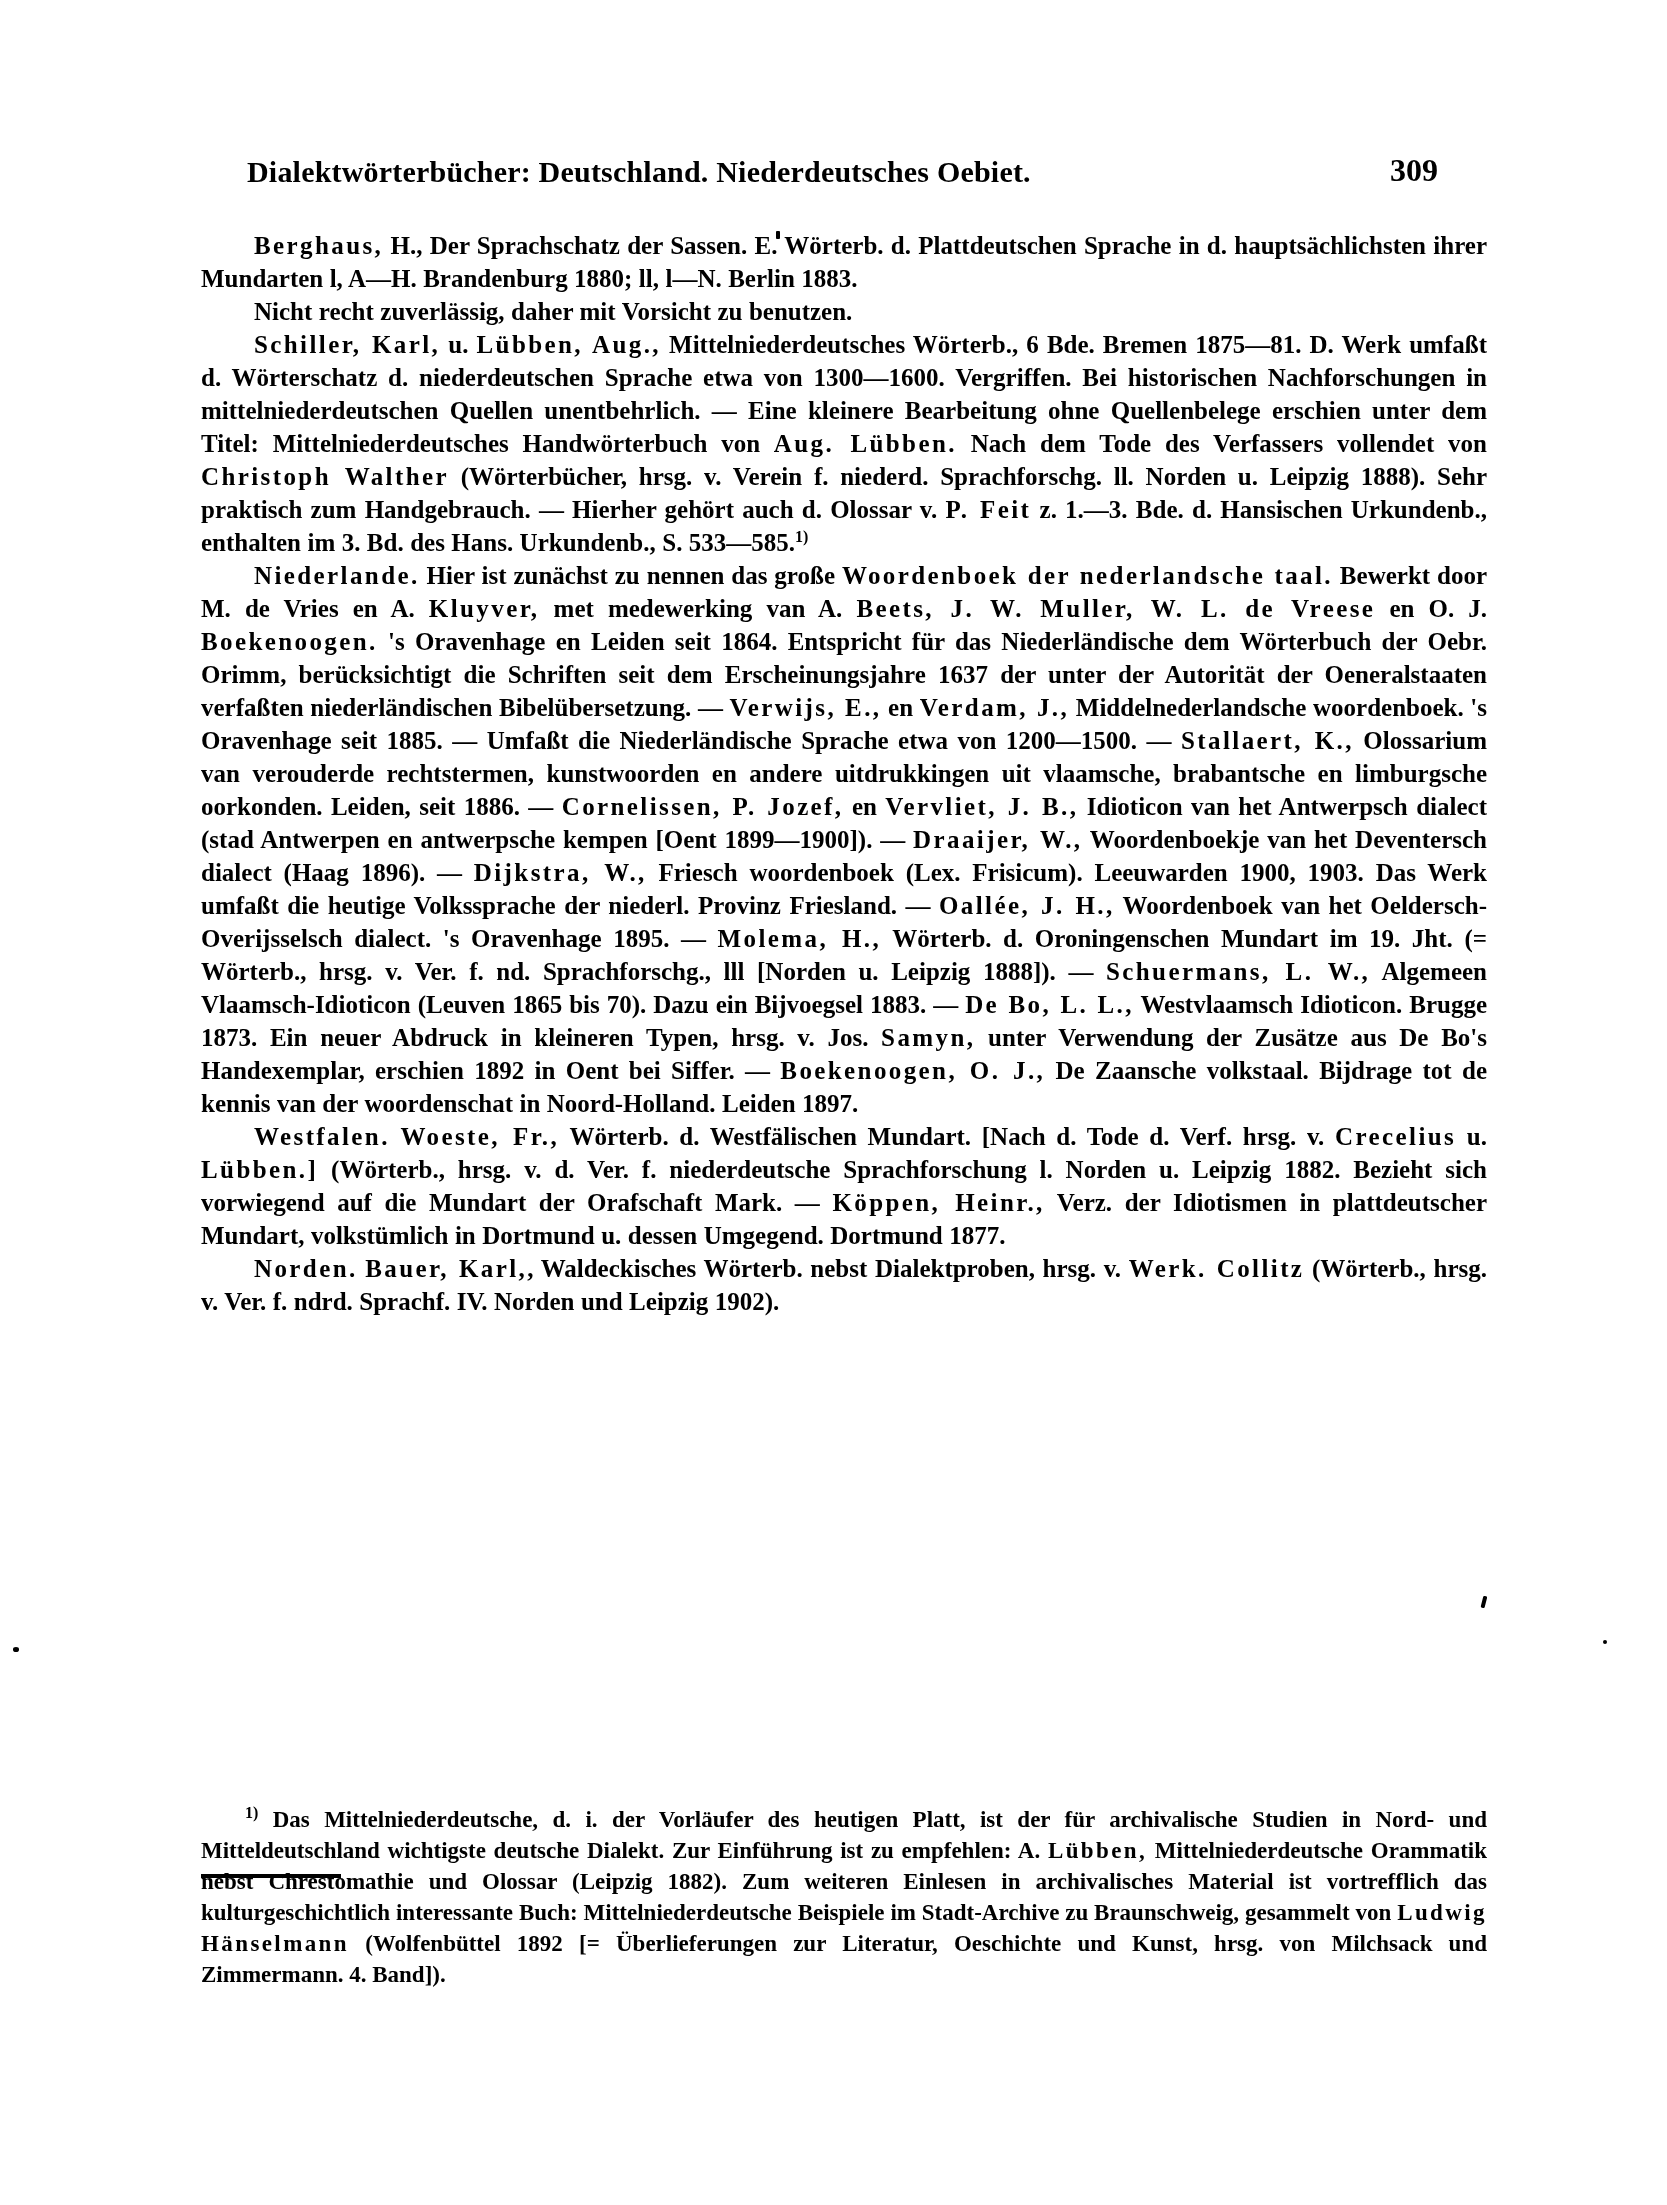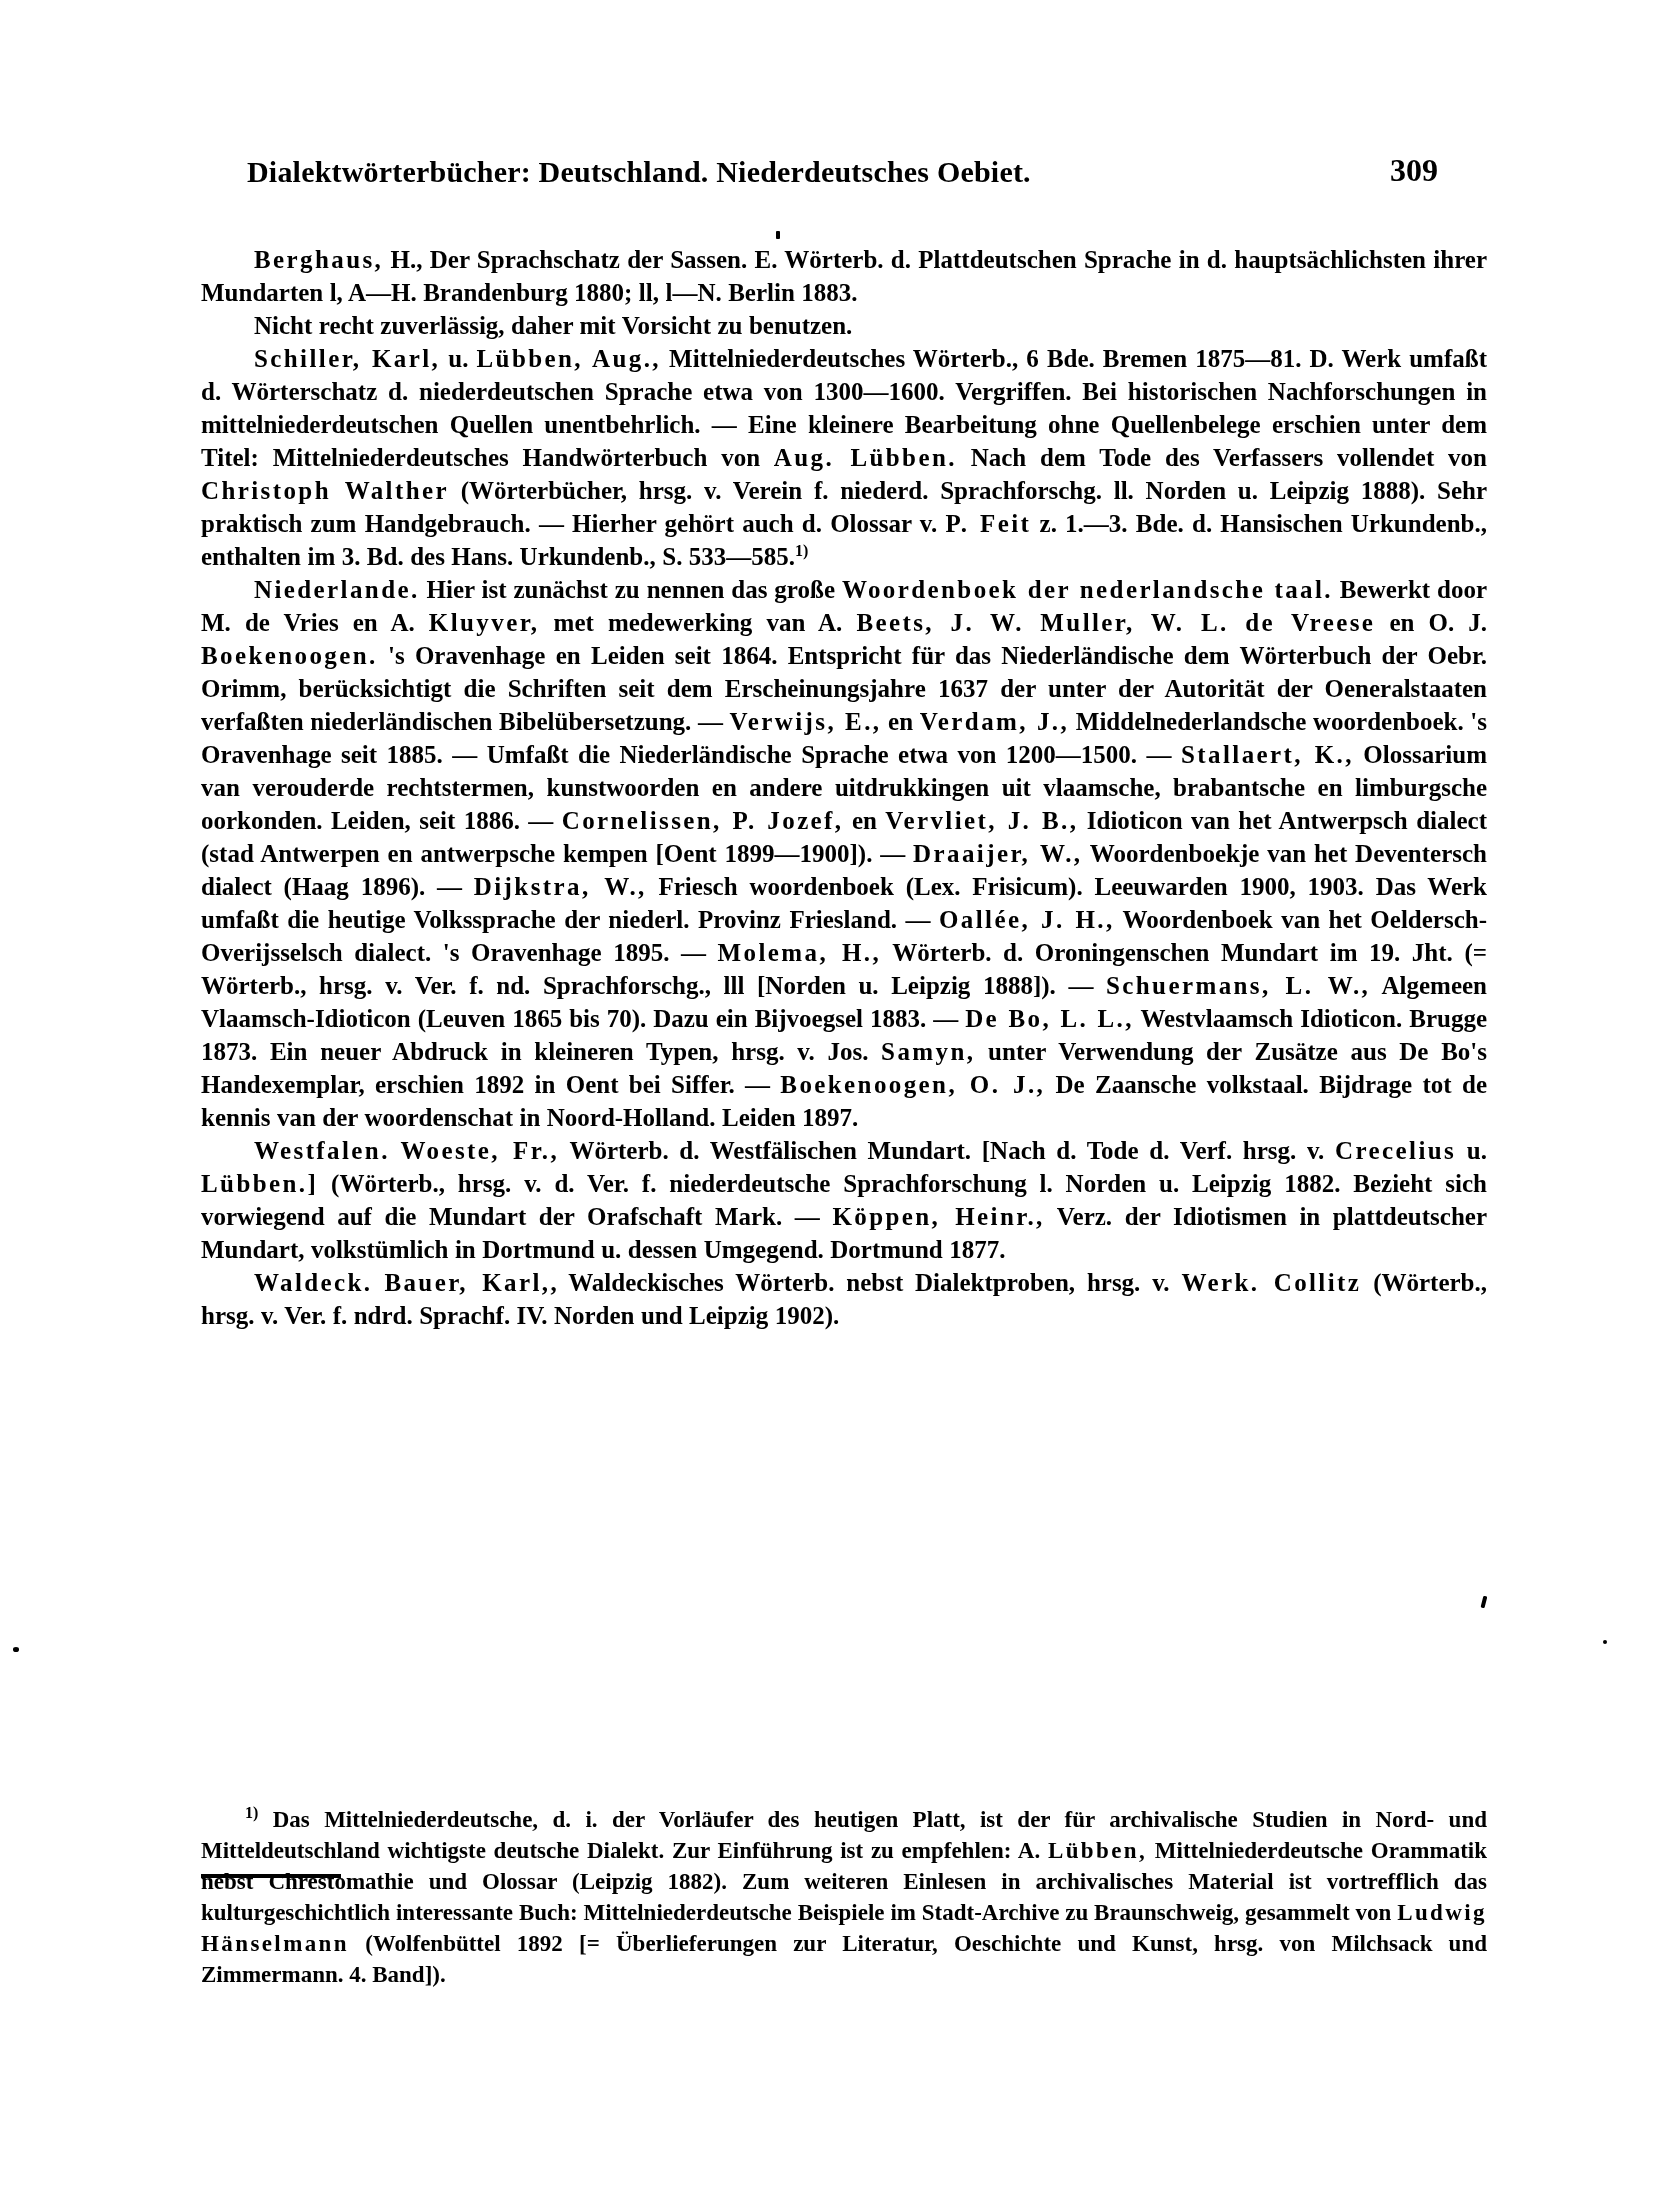--- a/index.html
+++ b/index.html
@@ -47,21 +47,21 @@
     top: -2.6px;
     font-size: 32px;
     font-weight: 700;
     margin-left: 12px;
   }
 
   
   .textblock {
     position: absolute;
     left: 201px;
-    top: 243px;
+    top: 229px;
     width: 1286px;
   }
 
   p.para {
     margin: 0;
     padding: 0;
     font-size: 25px;
     line-height: 33px;
     text-align: justify;
     text-justify: inter-word;
@@ -158,21 +158,21 @@
     <span class="rh-title">Dialektwörterbücher: Deutschland. Niederdeutsches Oebiet.</span>
     <span class="rh-page">309</span>
   </div>
 
   <div class="textblock" id="textblock">
       <p class="para indent"><span class="sp">Berghaus,</span><span> H., Der Sprachschatz der Sassen. E. Wörterb. d. Plattdeutschen Sprache in d. hauptsächlichsten ihrer Mundarten l, A—H. Brandenburg 1880; ll, l—N. Berlin 1883.</span></p>
       <p class="para indent"><span>Nicht recht zuverlässig, daher mit Vorsicht zu benutzen.</span></p>
       <p class="para indent"><span class="sp">Schiller, Karl,</span><span> u. </span><span class="sp">Lübben, Aug.,</span><span> Mittelniederdeutsches Wörterb., 6 Bde. Bremen 1875—81. D. Werk umfaßt d. Wörterschatz d. niederdeutschen Sprache etwa von 1300—1600. Vergriffen. Bei historischen Nachforschungen in mittelniederdeutschen Quellen unentbehrlich. — Eine kleinere Bearbeitung ohne Quellenbelege erschien unter dem Titel: Mittelniederdeutsches Handwörterbuch von </span><span class="sp">Aug. Lübben.</span><span> Nach dem Tode des Verfassers vollendet von </span><span class="sp">Christoph Walther</span><span> (Wörterbücher, hrsg. v. Verein f. niederd. Sprachforschg. ll. Norden u. Leipzig 1888). Sehr praktisch zum Handgebrauch. — Hierher gehört auch d. Olossar v. </span><span class="sp">P. Feit</span><span> z. 1.—3. Bde. d. Hansischen Urkundenb., enthalten im 3. Bd. des Hans. Urkundenb., S. 533—585.</span><sup class="fn">1)</sup></p>
       <p class="para indent"><span class="sp">Niederlande.</span><span> Hier ist zunächst zu nennen das große </span><span class="sp">Woordenboek der nederlandsche taal.</span><span> Bewerkt door M. de Vries en A. </span><span class="sp">Kluyver,</span><span> met medewerking van A. </span><span class="sp">Beets, J. W. Muller, W. L. de Vreese</span><span> en O. J. </span><span class="sp">Boekenoogen.</span><span> 's Oravenhage en Leiden seit 1864. Entspricht für das Niederländische dem Wörterbuch der Oebr. Orimm, berücksichtigt die Schriften seit dem Erscheinungsjahre 1637 der unter der Autorität der Oeneralstaaten verfaßten niederländischen Bibelübersetzung. — </span><span class="sp">Verwijs, E.,</span><span> en </span><span class="sp">Verdam, J.,</span><span> Middelnederlandsche woordenboek. 's Oravenhage seit 1885. — Umfaßt die Niederländische Sprache etwa von 1200—1500. — </span><span class="sp">Stallaert, K.,</span><span> Olossarium van verouderde rechtstermen, kunstwoorden en andere uitdrukkingen uit vlaamsche, brabantsche en limburgsche oorkonden. Leiden, seit 1886. — </span><span class="sp">Cornelissen, P. Jozef,</span><span> en </span><span class="sp">Vervliet, J. B.,</span><span> Idioticon van het Antwerpsch dialect (stad Antwerpen en antwerpsche kempen [Oent 1899—1900]). — </span><span class="sp">Draaijer, W.,</span><span> Woordenboekje van het Deventersch dialect (Haag 1896). — </span><span class="sp">Dijkstra, W.,</span><span> Friesch woordenboek (Lex. Frisicum). Leeuwarden 1900, 1903. Das Werk umfaßt die heutige Volkssprache der niederl. Provinz Friesland. — </span><span class="sp">Oallée, J. H.,</span><span> Woordenboek van het Oeldersch-Overijsselsch dialect. 's Oravenhage 1895. — </span><span class="sp">Molema, H.,</span><span> Wörterb. d. Oroningenschen Mundart im 19. Jht. (= Wörterb., hrsg. v. Ver. f. nd. Sprachforschg., lll [Norden u. Leipzig 1888]). — </span><span class="sp">Schuermans, L. W.,</span><span> Algemeen Vlaamsch-Idioticon (Leuven 1865 bis 70). Dazu ein Bijvoegsel 1883. — </span><span class="sp">De Bo, L. L.,</span><span> Westvlaamsch Idioticon. Brugge 1873. Ein neuer Abdruck in kleineren Typen, hrsg. v. Jos. </span><span class="sp">Samyn,</span><span> unter Verwendung der Zusätze aus De Bo's Handexemplar, erschien 1892 in Oent bei Siffer. — </span><span class="sp">Boekenoogen, O. J.,</span><span> De Zaansche volkstaal. Bijdrage tot de kennis van der woordenschat in Noord-Holland. Leiden 1897.</span></p>
       <p class="para indent"><span class="sp">Westfalen.</span><span>  </span><span class="sp">Woeste, Fr.,</span><span> Wörterb. d. Westfälischen Mundart. [Nach d. Tode d. Verf. hrsg. v. </span><span class="sp">Crecelius</span><span> u. </span><span class="sp">Lübben.]</span><span> (Wörterb., hrsg. v. d. Ver. f. niederdeutsche Sprachforschung l. Norden u. Leipzig 1882. Bezieht sich vorwiegend auf die Mundart der Orafschaft Mark. — </span><span class="sp">Köppen, Heinr.,</span><span> Verz. der Idiotismen in plattdeutscher Mundart, volkstümlich in Dortmund u. dessen Umgegend. Dortmund 1877.</span></p>
-      <p class="para indent"><span class="sp">Waldeck.</span><span>  </span><span class="sp">Bauer, Karl,</span><span>, Waldeckisches Wörterb. nebst Dialektproben, hrsg. v. </span><span class="sp">Werk. Collitz</span><span> (Wörterb., hrsg. v. Ver. f. ndrd. Sprachf. IV. Norden und Leipzig 1902).</span></p>
+      <p class="para indent"><span class="sp">Norden.</span><span>  </span><span class="sp">Bauer, Karl,</span><span>, Waldeckisches Wörterb. nebst Dialektproben, hrsg. v. </span><span class="sp">Werk. Collitz</span><span> (Wörterb., hrsg. v. Ver. f. ndrd. Sprachf. IV. Norden und Leipzig 1902).</span></p>
     </div>
 
   <div class="footnote-rule"></div>
 
   <div class="footnote" id="footnote">
       <p class="first"><sup class="fn">1)</sup><span> Das Mittelniederdeutsche, d. i. der Vorläufer des heutigen Platt, ist der für archivalische Studien in Nord- und Mitteldeutschland wichtigste deutsche Dialekt. Zur Einführung ist zu empfehlen: A. </span><span class="sp">Lübben,</span><span> Mittelniederdeutsche Orammatik nebst Chrestomathie und Olossar (Leipzig 1882). Zum weiteren Einlesen in archivalisches Material ist vortrefflich das kulturgeschichtlich interessante Buch: Mittelniederdeutsche Beispiele im Stadt-Archive zu Braunschweig, gesammelt von </span><span class="sp">Ludwig Hänselmann</span><span> (Wolfenbüttel 1892 [= Überlieferungen zur Literatur, Oeschichte und Kunst, hrsg. von Milchsack und Zimmermann. 4. Band]).</span></p>
     </div>
 
   <div class="speck speck-left"></div>
 

